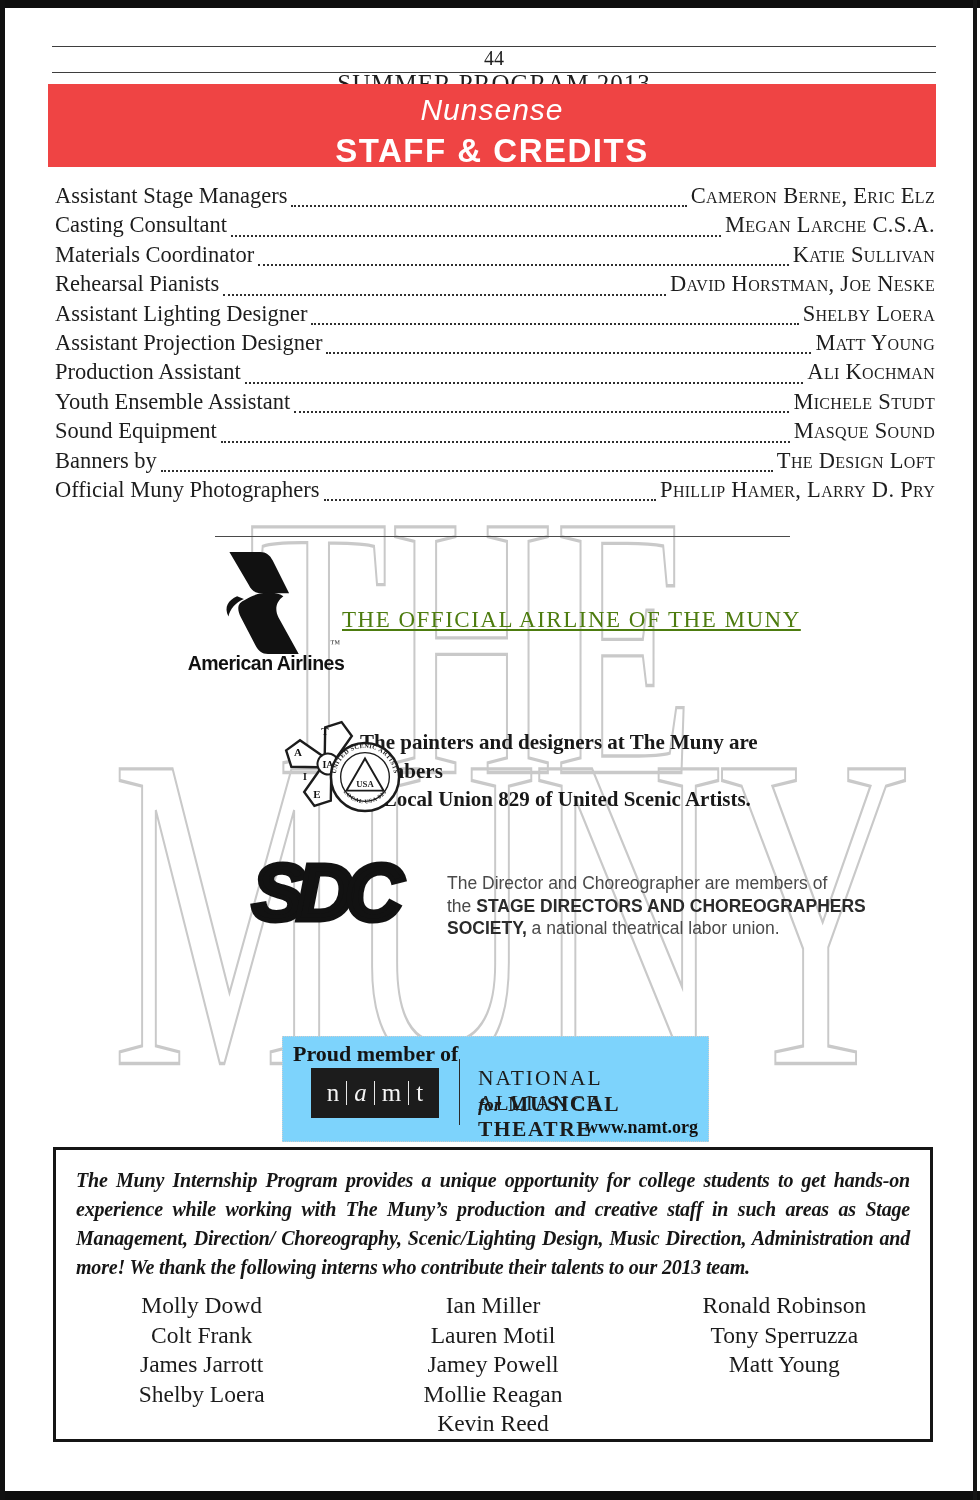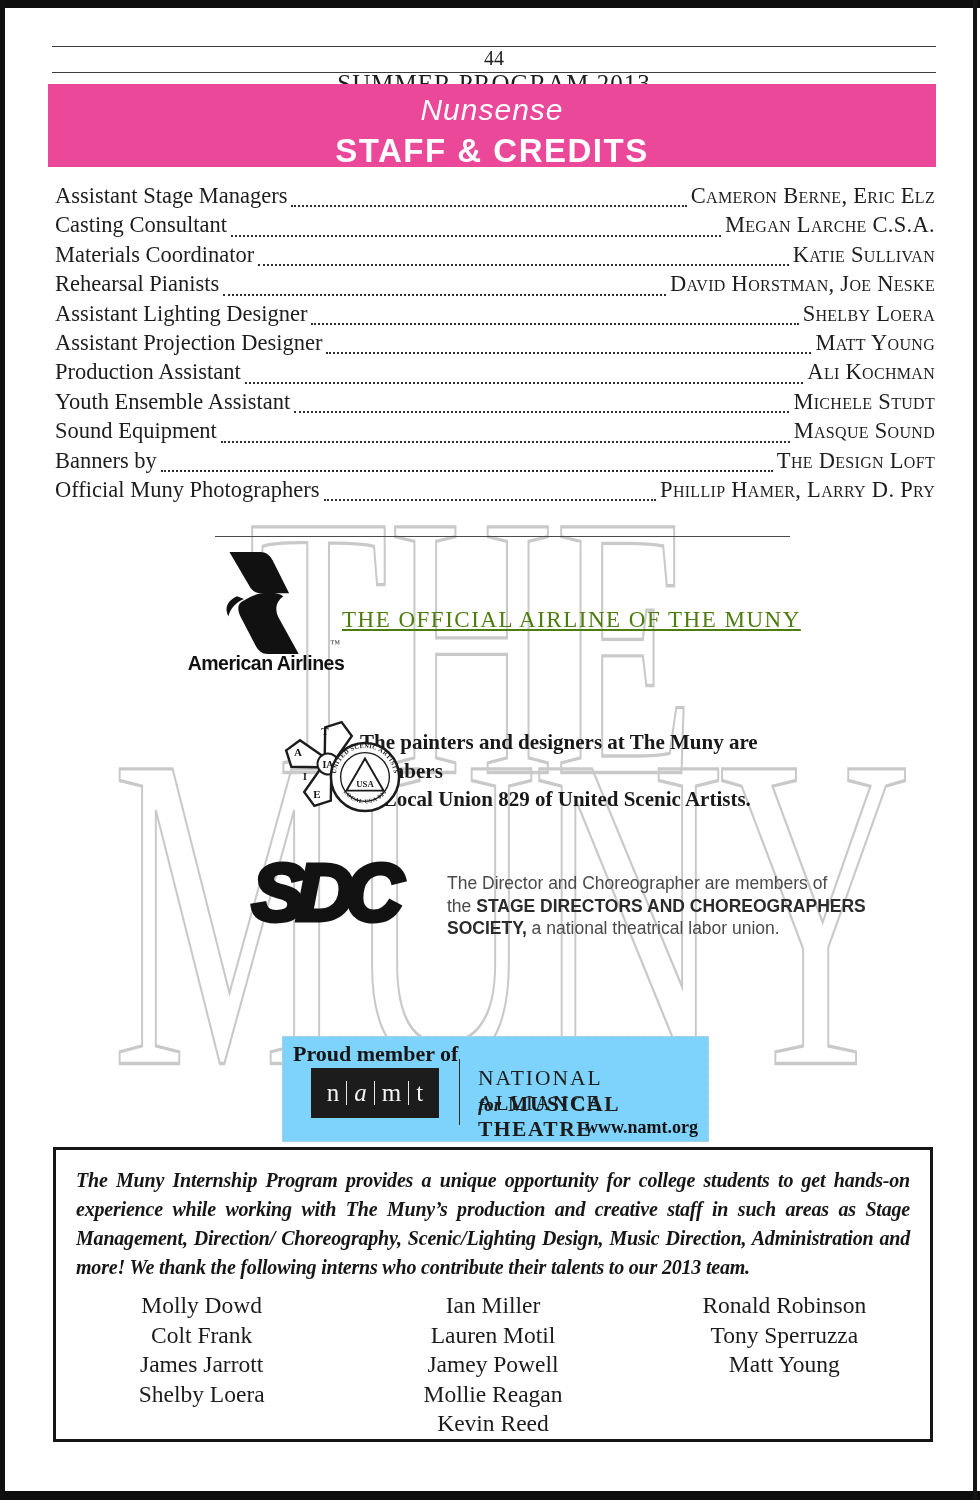--- a/index.html
+++ b/index.html
@@ -17,21 +17,21 @@
       white-space:nowrap;user-select:none;}
   .wm1{left:248px;top:459px;font-size:250px;transform:scale(0.92,1.5);}
   .wm2{left:112px;top:687px;font-size:300px;letter-spacing:-6px;transform:scale(0.89,1.5);}
   
   .hdr{left:52px;top:46px;width:884px;height:25px;z-index:2;
        border-top:1.5px solid #3e3e3e;border-bottom:1.5px solid #3e3e3e;
        display:flex;justify-content:space-between;align-items:center;flex-direction:column;}
   .pagenum{font-size:20px;}
   .program{font-size:25px;letter-spacing:1px;}
   
-  .banner{left:48px;top:84px;width:888px;height:83px;background:#ec4899;z-index:2;
+  .banner{left:48px;top:84px;width:888px;height:83px;background:#ef4444;z-index:2;
           color:#fff;text-align:center;font-family:"Liberation Sans",sans-serif;}
   .banner .t1{font-style:italic;font-size:30px;margin-top:9px;letter-spacing:1px;}
   .banner .t2{font-weight:bold;font-size:33px;letter-spacing:1.5px;margin-top:5px;}
   
   .credits{left:55px;top:183px;width:880px;z-index:2;}
   .crow{display:flex;align-items:baseline;height:29.4px;font-size:22.5px;}
   .crole{white-space:nowrap;}
   .cdots{flex:1;margin:0 4px;border-bottom:2.5px dotted #2e2e2e;align-self:flex-end;margin-bottom:5px;}
   .cnames{white-space:nowrap;font-variant:small-caps;letter-spacing:.3px;}
   

